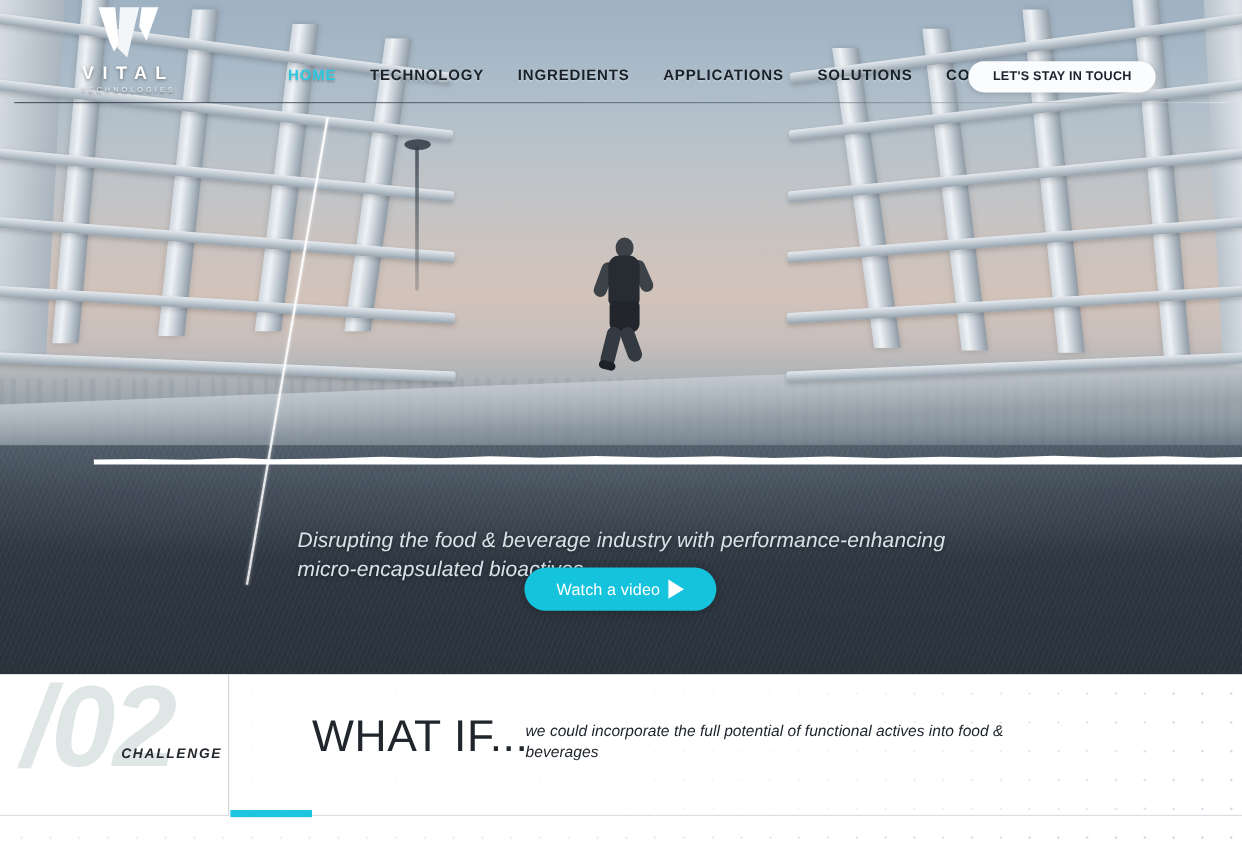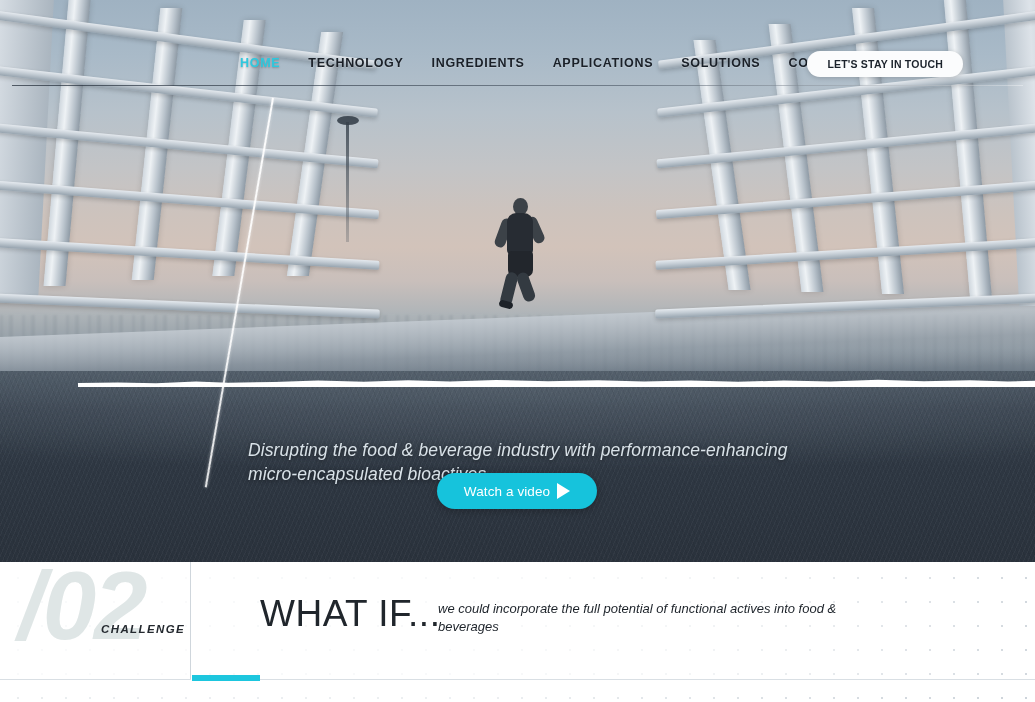--- a/index.html
+++ b/index.html
@@ -316,20 +316,29 @@
       <div class="r-legL"></div>
         <div class="r-legR"></div>
         <div class="r-shoe"></div>
     </div>
 
     <div class="diag"></div>
 
     <header class="header">
       <div class="header-rule"></div>
 
+      <div class="logo">
+        <svg class="logo-mark" viewBox="0 0 62 46">
+          <path d="M6 2 L20 2 L23 33 L19 39 L15 30 Z" fill="#ffffff"></path>
+          <path d="M24 2 L40 2 L30 44 L22 36 Z" fill="#f2f6f9"></path>
+          <path d="M42 2 L56 2 L46 30 L40 18 Z" fill="#ffffff"></path>
+        </svg>
+        <div class="logo-word">VITAL</div>
+        <div class="logo-sub">TECHNOLOGIES</div>
+      </div>
 
       <nav class="nav">
         <a href="#" class="active">HOME</a>
         <a href="#">TECHNOLOGY</a>
         <a href="#">INGREDIENTS</a>
         <a href="#">APPLICATIONS</a>
         <a href="#">SOLUTIONS</a>
         <a href="#">COMPANY</a>
       </nav>
 

